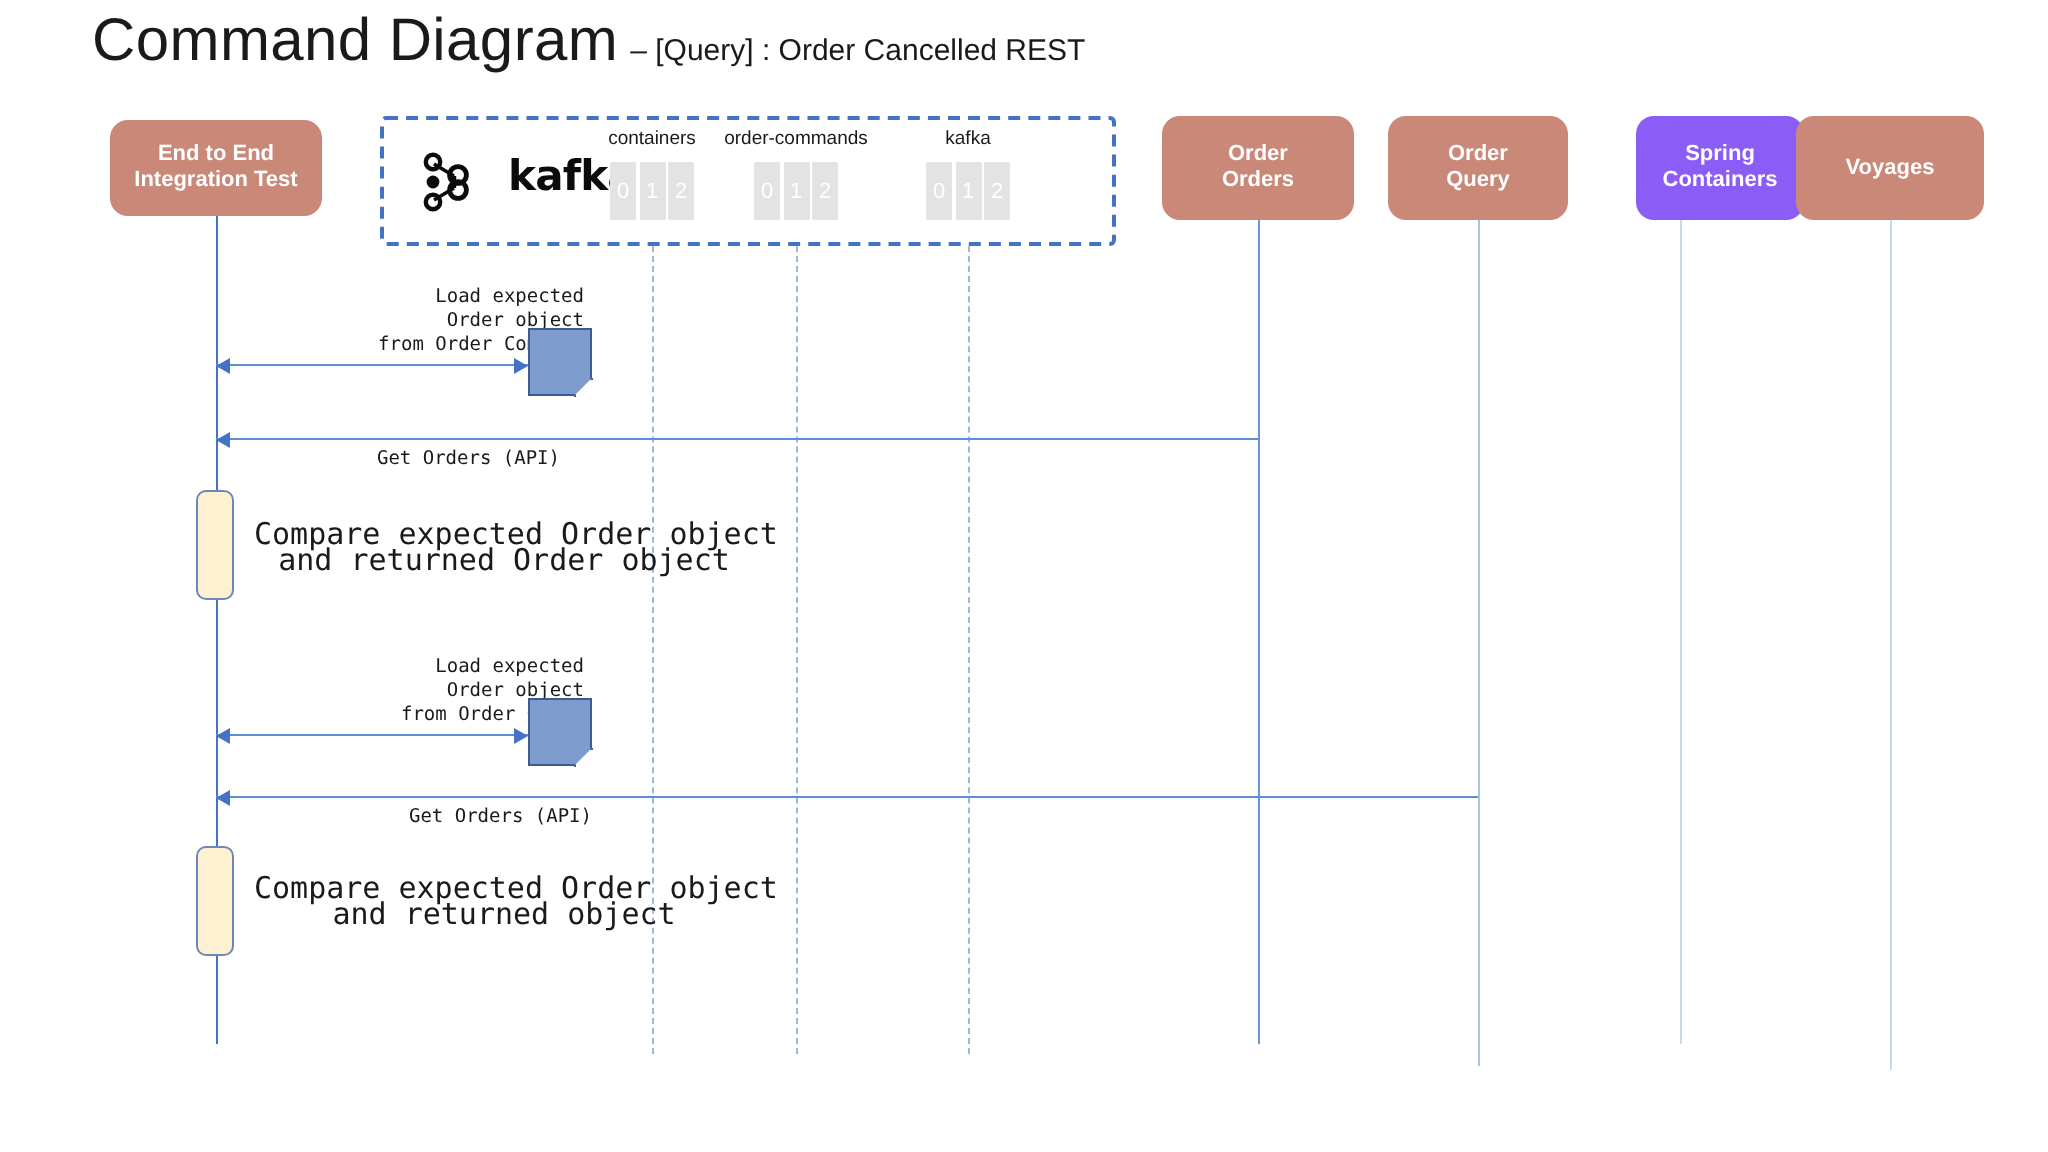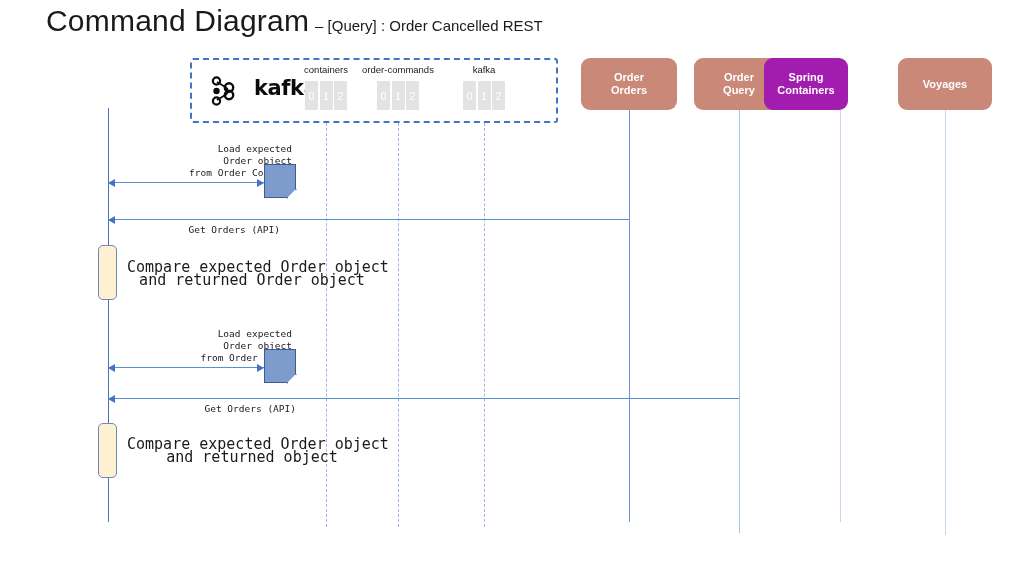--- a/index.html
+++ b/index.html
@@ -200,33 +200,39 @@
 
 <div id="diagram">
     <div class="lifeline dashed" style="left: 326px; top: 123px; height: 404px; border-left-color: rgb(155, 183, 226);"></div>
     <div class="lifeline dashed" style="left: 398px; top: 123px; height: 404px; border-left-color: rgb(155, 183, 226);"></div>
     <div class="lifeline dashed" style="left: 484px; top: 123px; height: 404px; border-left-color: rgb(155, 183, 226);"></div>
     <div class="lifeline" style="left: 108px; top: 108px; height: 414px; border-left-color: rgb(68, 114, 196);"></div>
     <div class="lifeline" style="left: 629px; top: 110px; height: 412px; border-left-color: rgb(107, 147, 214);"></div>
     <div class="lifeline" style="left: 739px; top: 110px; height: 423px; border-left-color: rgb(168, 195, 232);"></div>
     <div class="lifeline" style="left: 840px; top: 110px; height: 412px; border-left-color: rgb(198, 215, 240);"></div>
     <div class="lifeline" style="left: 945px; top: 110px; height: 425px; border-left-color: rgb(198, 215, 240);"></div>
+    <div class="participant" style="left: 55px; top: 60px; width: 106px; height: 48px; background: rgb(201, 136, 120); color: rgb(255, 255, 255);">
+      <div>
+        <span>End to End</span>
+        <span>Integration Test</span>
+      </div>
+    </div>
     <div class="participant" style="left: 581px; top: 58px; width: 96px; height: 52px; background: rgb(201, 136, 120); color: rgb(255, 255, 255);">
       <div>
         <span>Order</span>
         <span>Orders</span>
       </div>
     </div>
     <div class="participant" style="left: 694px; top: 58px; width: 90px; height: 52px; background: rgb(201, 136, 120); color: rgb(255, 255, 255);">
       <div>
         <span>Order</span>
         <span>Query</span>
       </div>
     </div>
-    <div class="participant" style="left: 764px; top: 58px; width: 84px; height: 52px; background: #a21caf; color: rgb(255, 255, 255);">
+    <div class="participant" style="left: 818px; top: 58px; width: 84px; height: 52px; background: #8b5cf6; color: rgb(255, 255, 255);">
       <div>
         <span>Spring</span>
         <span>Containers</span>
       </div>
     </div>
     <div class="participant" style="left: 898px; top: 58px; width: 94px; height: 52px; background: rgb(201, 136, 120); color: rgb(255, 255, 255);">
       <div>
         <span>Voyages</span>
       </div>
     </div>

